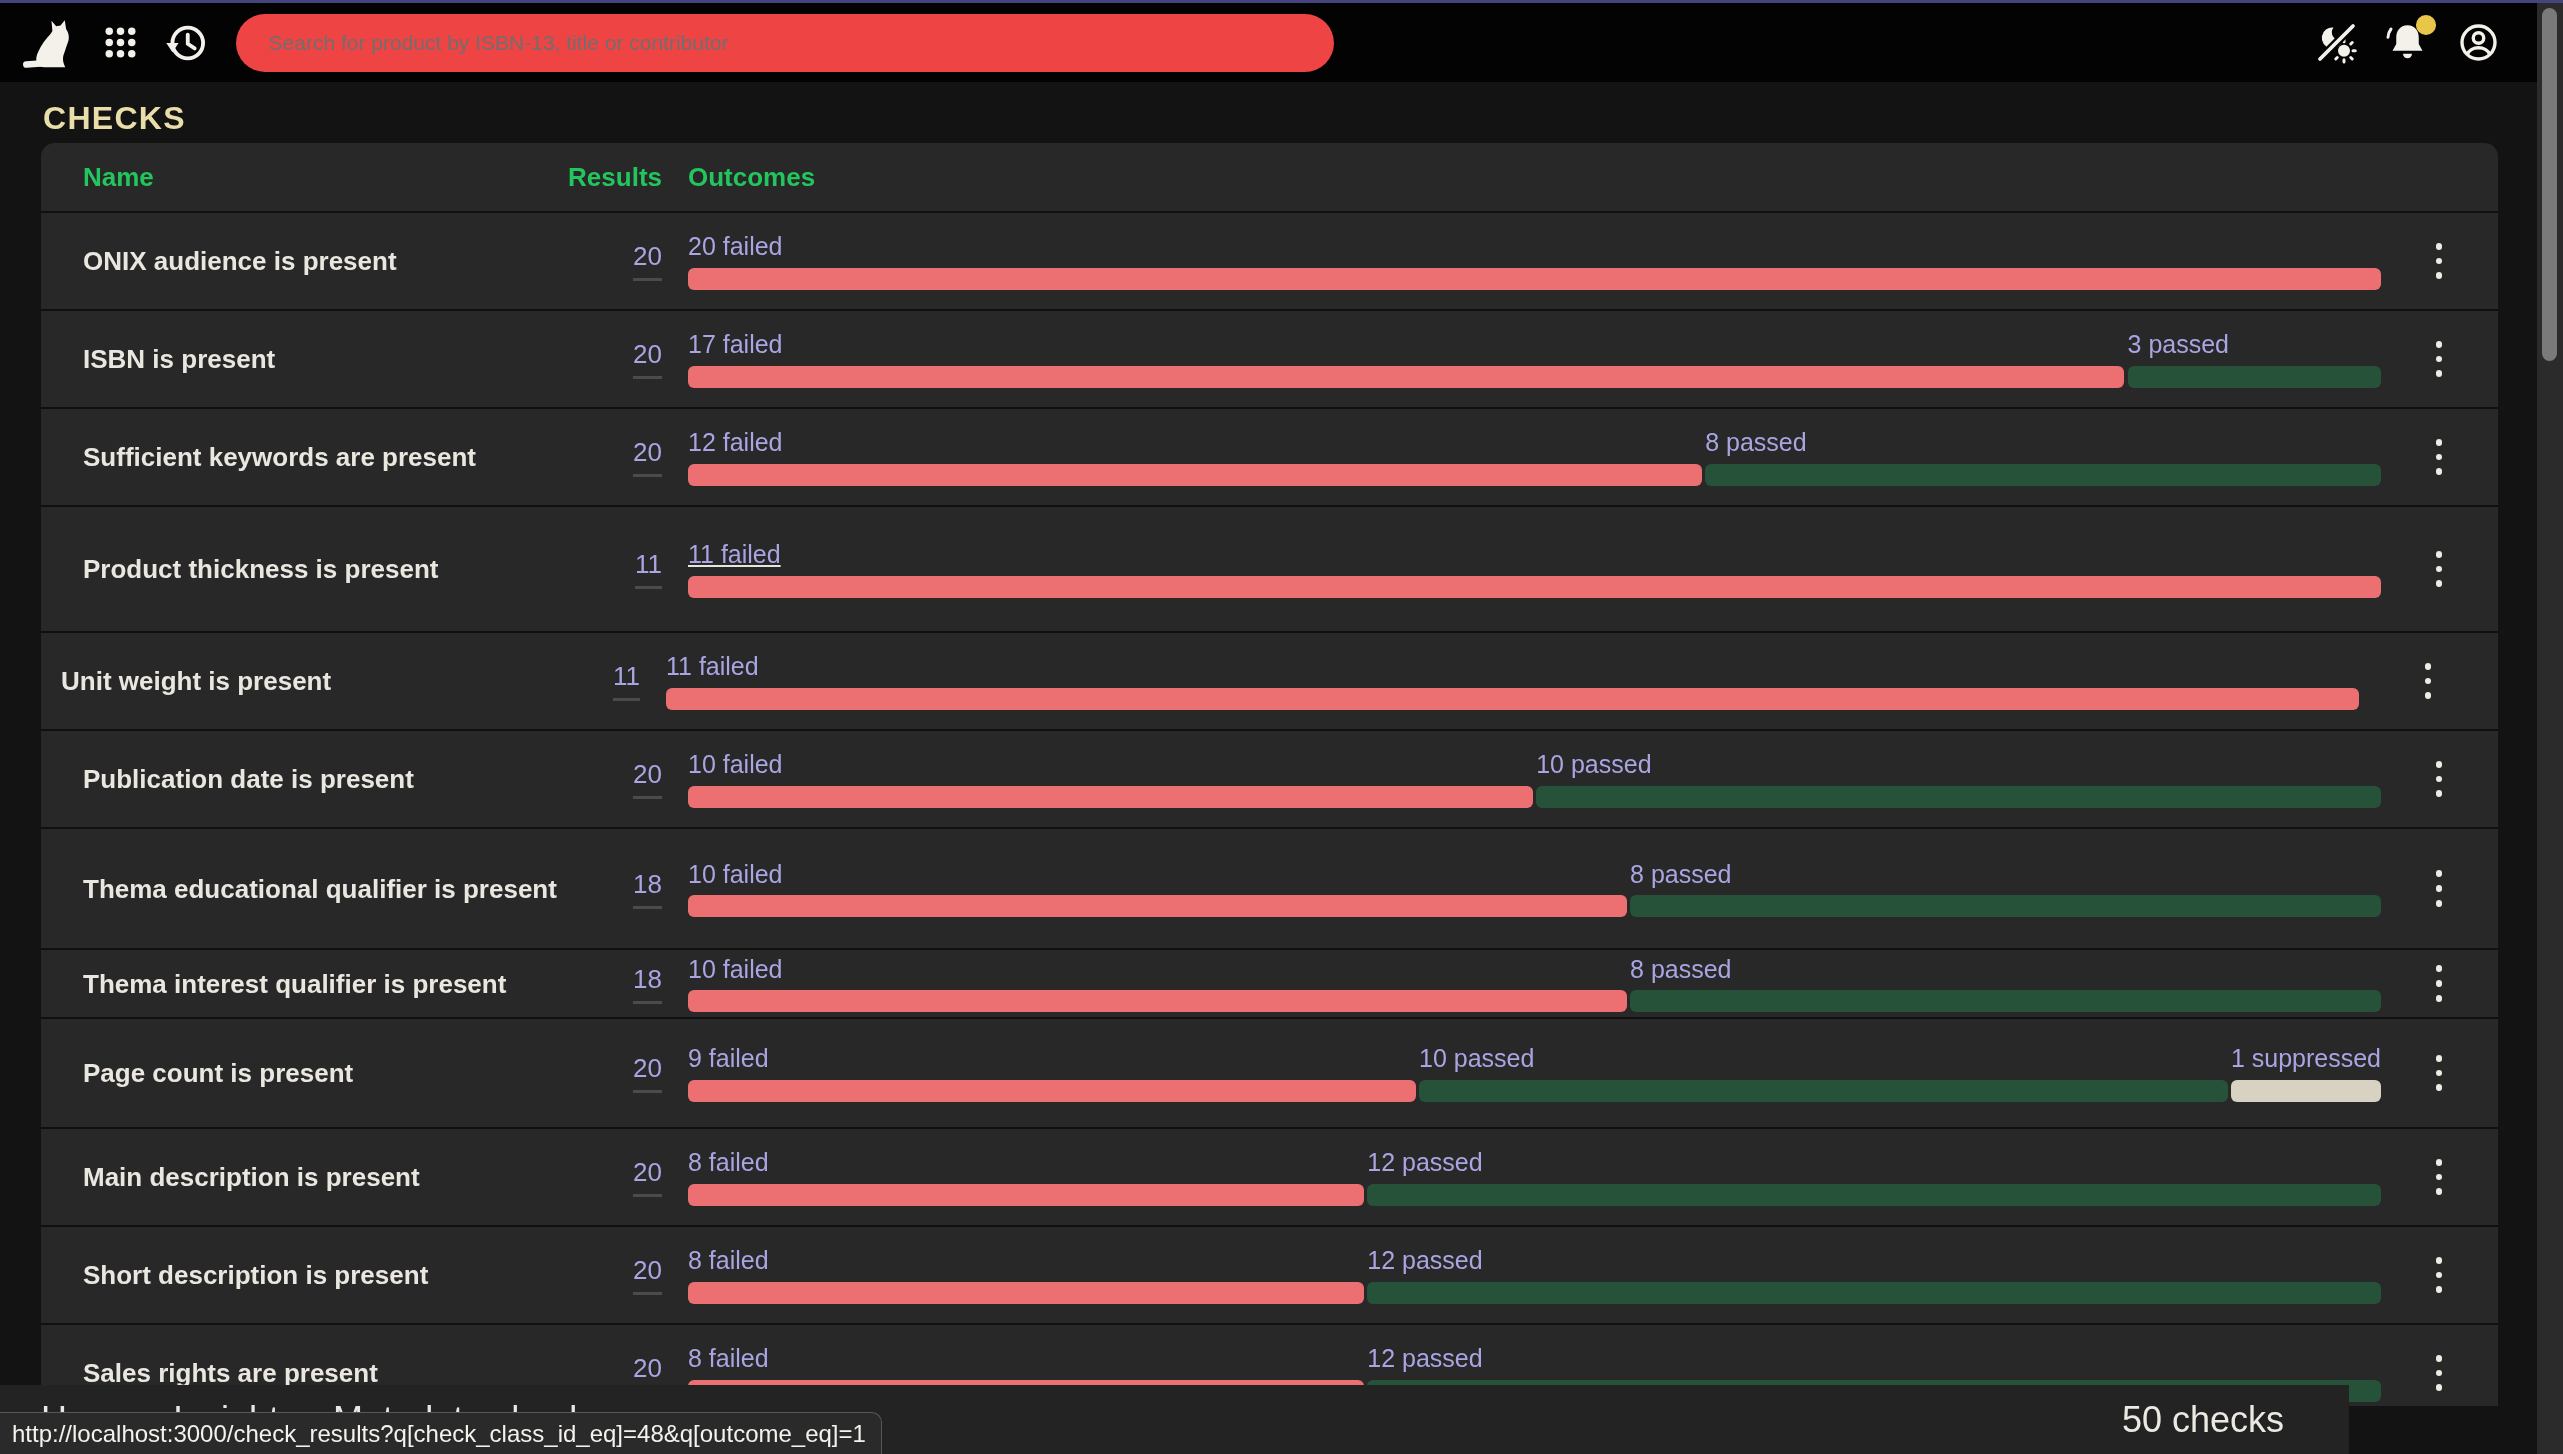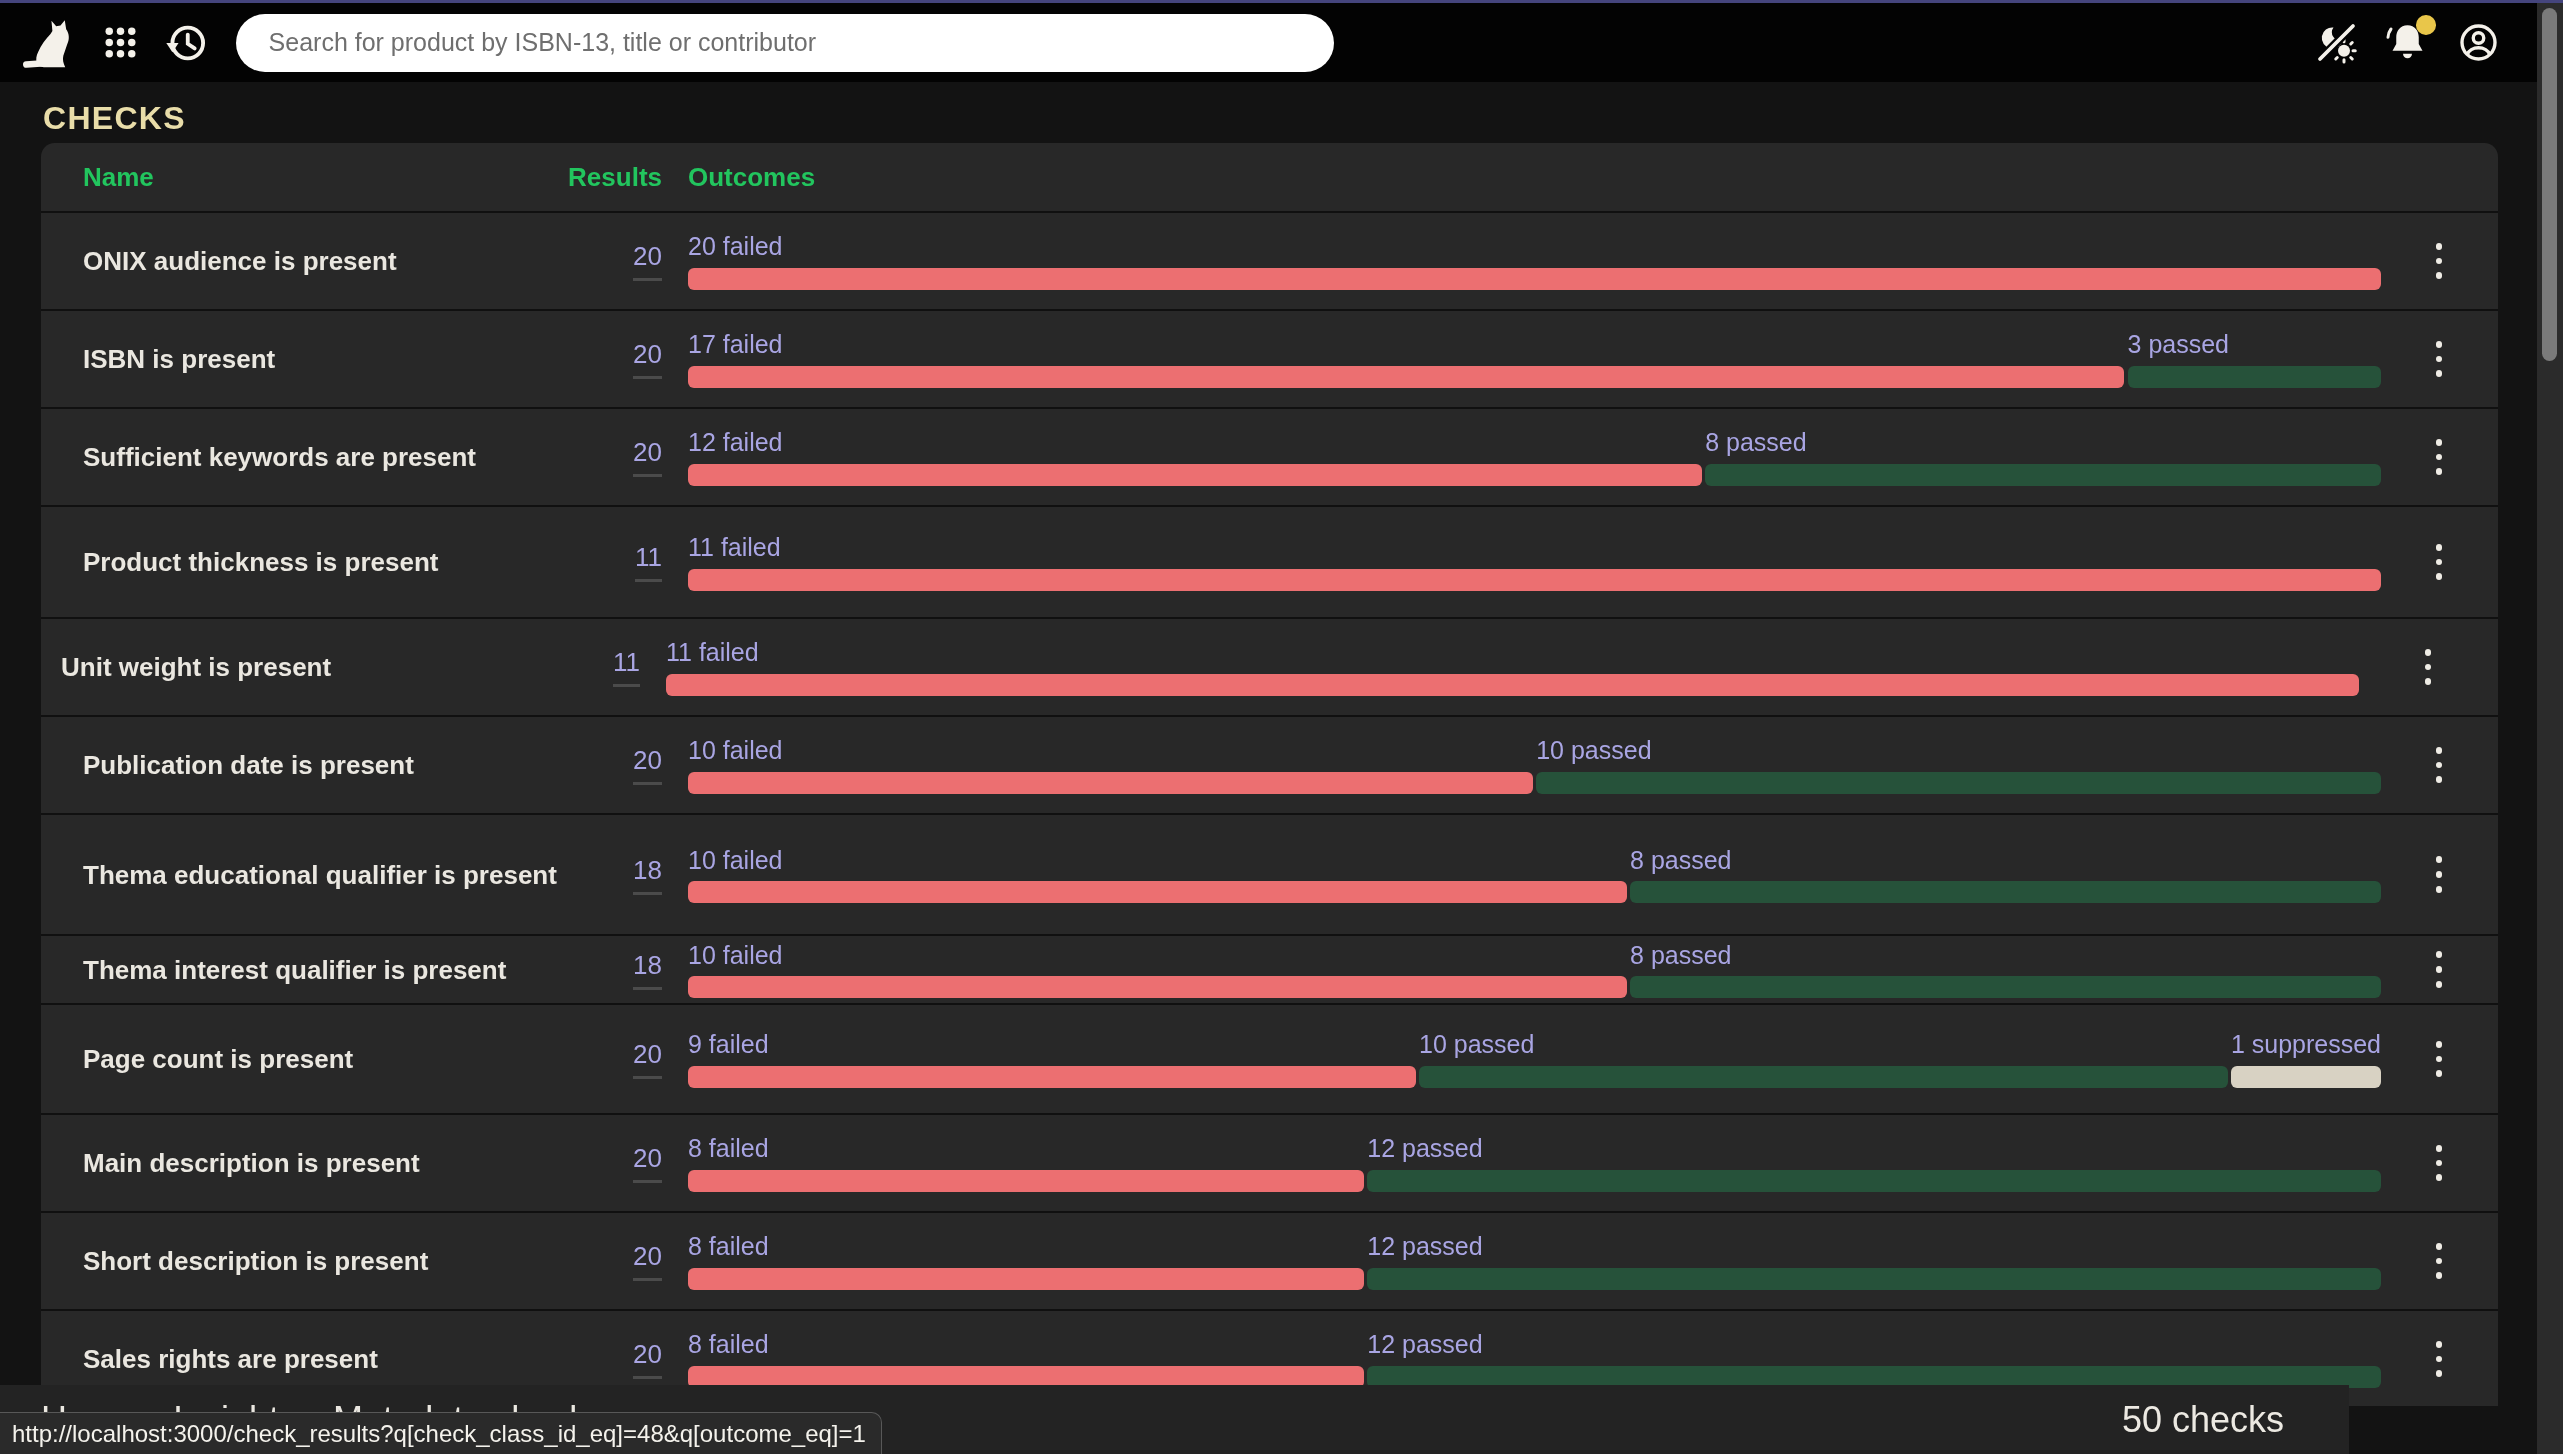--- a/index.html
+++ b/index.html
@@ -17,22 +17,22 @@
   .topbar {
     position:absolute; left:0; top:3.4px; width:2537px; height:79px;
     background:#030303; display:flex; align-items:center;
   }
   .topbar .icon-btn { background:none; border:none; cursor:pointer; display:flex; align-items:center; justify-content:center; }
   .logo { margin-left:22px; width:57px; height:57px; }
   .grid-btn { margin-left:19px; width:45px; height:45px; }
   .history-btn { margin-left:20.6px; width:46px; height:46px; }
   .search-input {
     margin-left:26px; width:1098px; height:58px;
-    background:#ffffff; border:none; border-radius:29px;
-    padding:0 33px; font-size:25px; color:#2b2b2b;
+    background:#ef4444; border:none; border-radius:29px;
+    padding:0 33px; font-size:21px; color:#2b2b2b;
     font-family:"Liberation Sans","DejaVu Sans",sans-serif; outline:none;
   }
   .search-input::placeholder { color:#6f6f6f; opacity:1; }
   .topbar-right { position:absolute; right:36px; top:0; height:79px; display:flex; align-items:center; gap:26px; }
   .tb-ic { width:45px; height:45px; position:relative; }
   .badge {
     position:absolute; right:-6px; top:-5.1px; width:19.7px; height:19.7px;
     border-radius:50%; background:#e9c64a;
   }
 
@@ -236,21 +236,21 @@
         </div>
     <div class="col-menu">
       <button class="kebab">
             <i></i>
             <i></i>
             <i></i>
           </button>
     </div>
   </div>
 
-  <div class="trow body-row" style="height: 112px;">
+  <div class="trow body-row" style="height: 126px; text-decoration: underline;">
     <div><span class="row-name">Product thickness is present</span></div>
     <div class="col-results"><a class="result-link">11</a></div>
     <div class="col-outcomes">
           <div class="bar-row">
             <div class="segment" style="flex-grow: 11;">
               <span class="seg-label">11 failed</span>
               <div class="seg-bar" style="background: rgb(236, 111, 113);"></div>
             </div>
           </div>
         </div>

